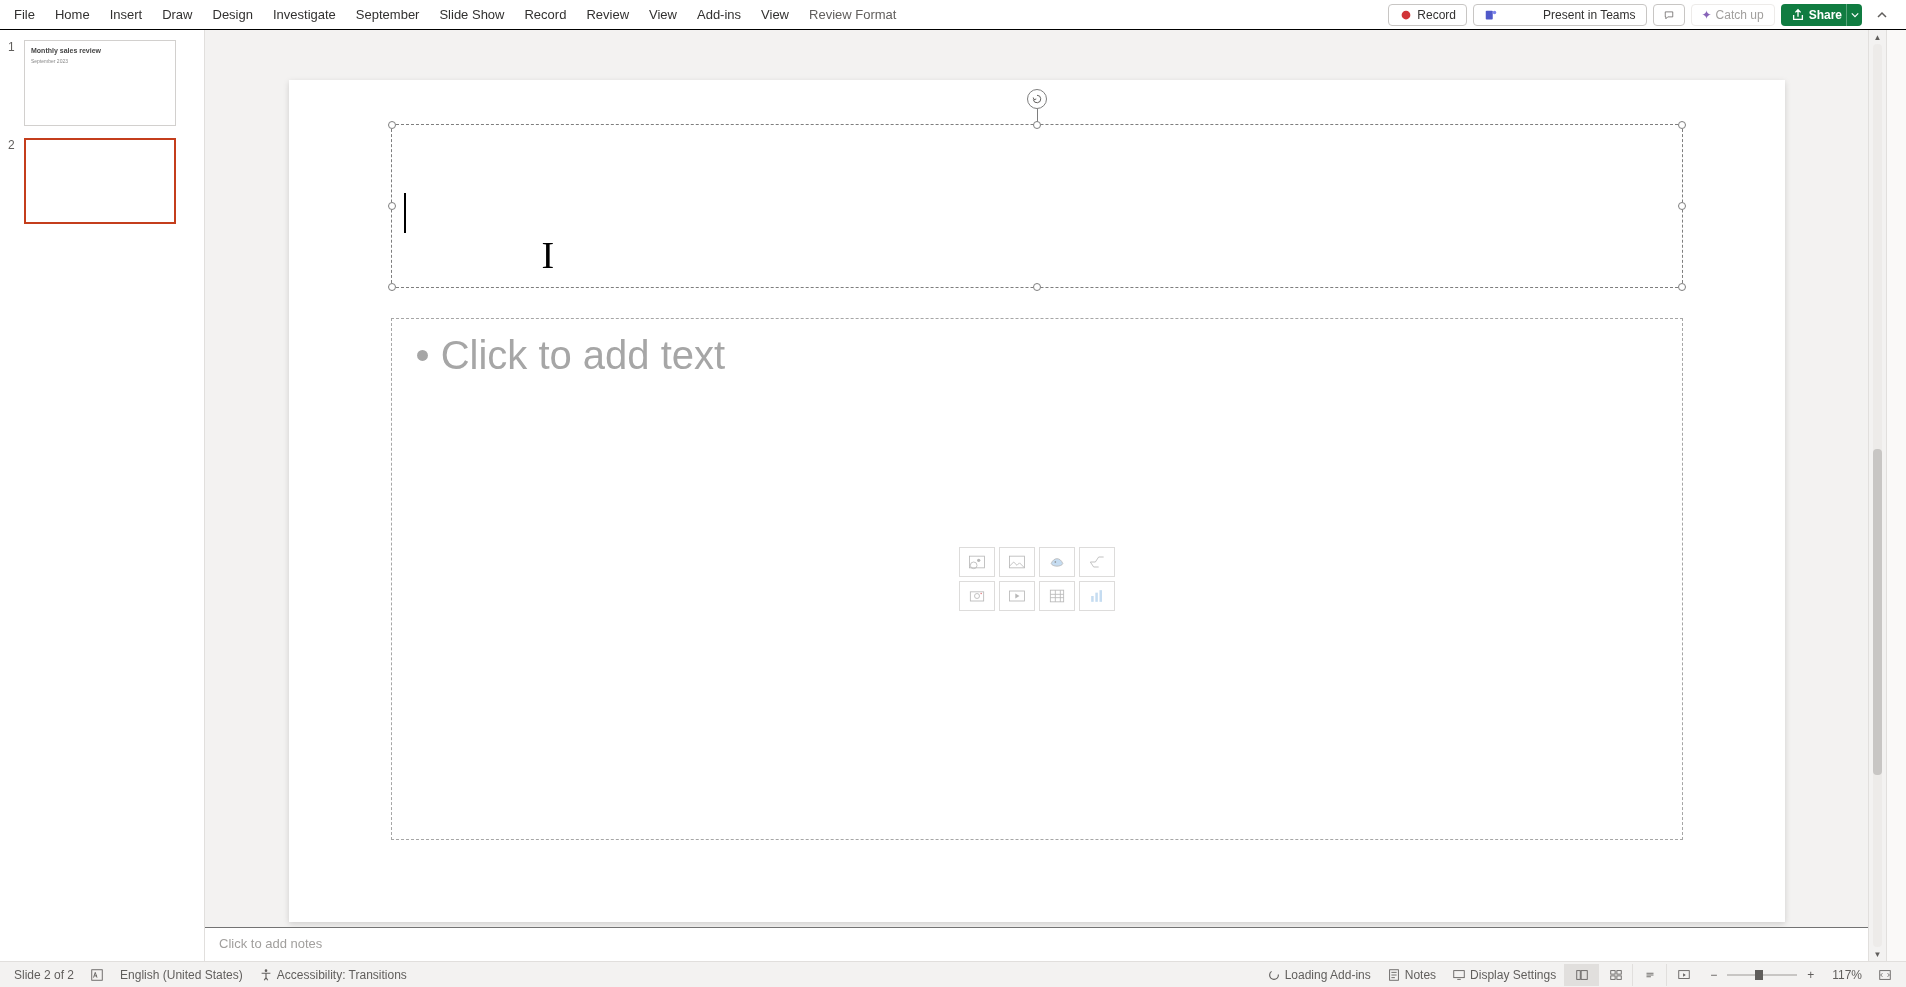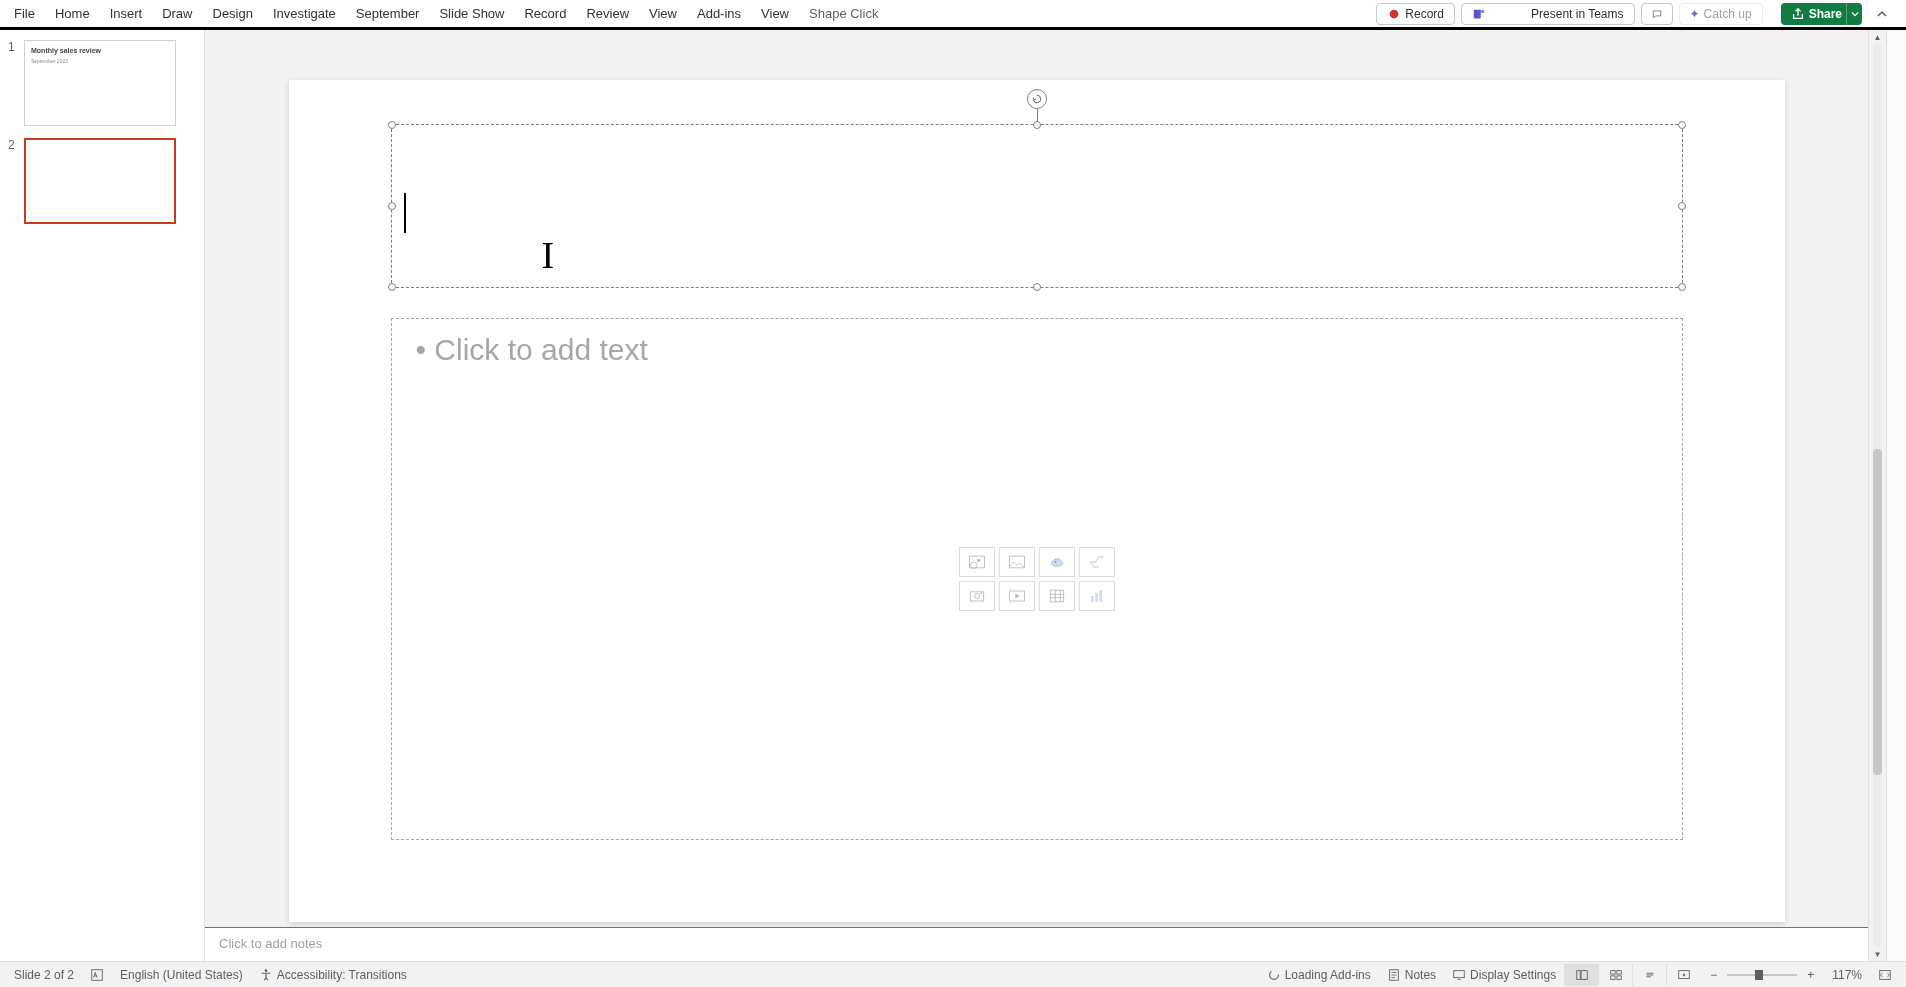--- a/index.html
+++ b/index.html
@@ -11,21 +11,21 @@
   background: #f3f2f1;
   overflow: hidden;
   display: flex;
   flex-direction: column;
 }
 
 
 .menubar {
   height: 30px;
   background: #ffffff;
-  border-bottom: 3px solid #000000;
+  border-bottom: 1px solid #000000;
   display: flex;
   align-items: stretch;
   padding: 0 4px;
   position: relative;
 }
 .menubar-left { display: flex; }
 .menubar-spacer { flex: 1; }
 .menubar-right { display: flex; align-items: center; gap: 6px; padding-right: 6px; }
 .menu-item {
   padding: 0 10px;
@@ -212,21 +212,21 @@
 .content-box {
   position: absolute;
   left: 102px;
   top: 238px;
   width: 1292px;
   height: 522px;
   border: 1px dashed #a6a6a6;
   padding: 14px 24px;
 }
 .content-placeholder-text {
-  font-size: 30px;
+  font-size: 40px;
   color: #a6a6a6;
 }
 .content-placeholder-text::before {
   content: "• ";
   color: #a6a6a6;
 }
 .content-icons {
   position: absolute;
   left: 50%;
   top: 50%;
@@ -359,21 +359,21 @@
     <div class="menu-item">Draw</div>
     <div class="menu-item">Design</div>
     <div class="menu-item">Investigate</div>
     <div class="menu-item">September</div>
     <div class="menu-item">Slide Show</div>
     <div class="menu-item">Record</div>
     <div class="menu-item">Review</div>
     <div class="menu-item">View</div>
     <div class="menu-item">Add-ins</div>
     <div class="menu-item">View</div>
-    <div class="menu-item contextual">Shape Click</div>
+    <div class="menu-item contextual">Review Format</div>
   </div>
   <div class="menubar-spacer"></div>
   <div class="menubar-right">
     <div class="btn btn-record">
       <svg viewBox="0 0 16 16">
           <circle cx="8" cy="8" r="5"></circle>
         </svg>
       <span>Record</span>
     </div>
     <div class="btn btn-teams">
@@ -385,21 +385,21 @@
     </div>
     <div class="btn btn-comments">
       <svg viewBox="0 0 16 16">
           <path d="M2 3h12v8H6l-3 3V11H2z" fill="none" stroke="#605e5c" stroke-width="1.2"></path>
         </svg>
     </div>
     <div class="btn btn-catchup">
       <span class="spark">✦</span>
       <span>Catch up</span>
     </div>
-    <div style="display:flex;margin-left:12px;">
+    <div style="display:flex;">
       <div class="btn btn-share">
         <svg viewBox="0 0 16 16">
             <path d="M3 8v5h10V8M8 2v8M5 5l3-3 3 3" fill="none" stroke="#fff" stroke-width="1.5"></path>
           </svg>
         <span>Share</span>
       </div>
       <div class="btn-share-drop">
         <svg viewBox="0 0 10 10" width="8" height="8">
             <path d="M1 3l4 4 4-4" fill="none" stroke="#fff" stroke-width="1.5"></path>
           </svg>

